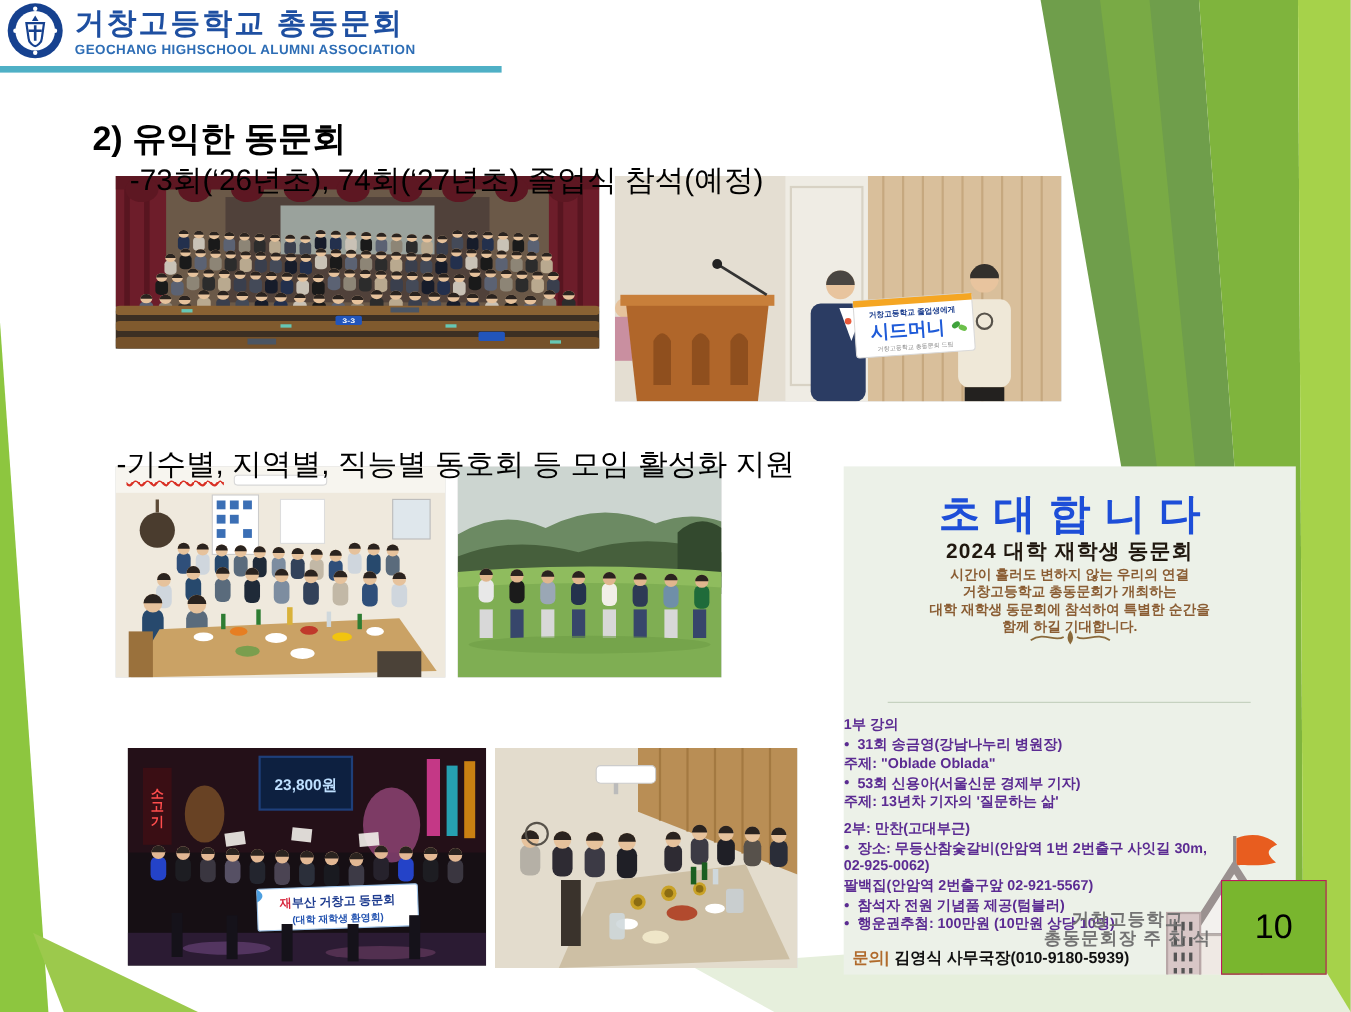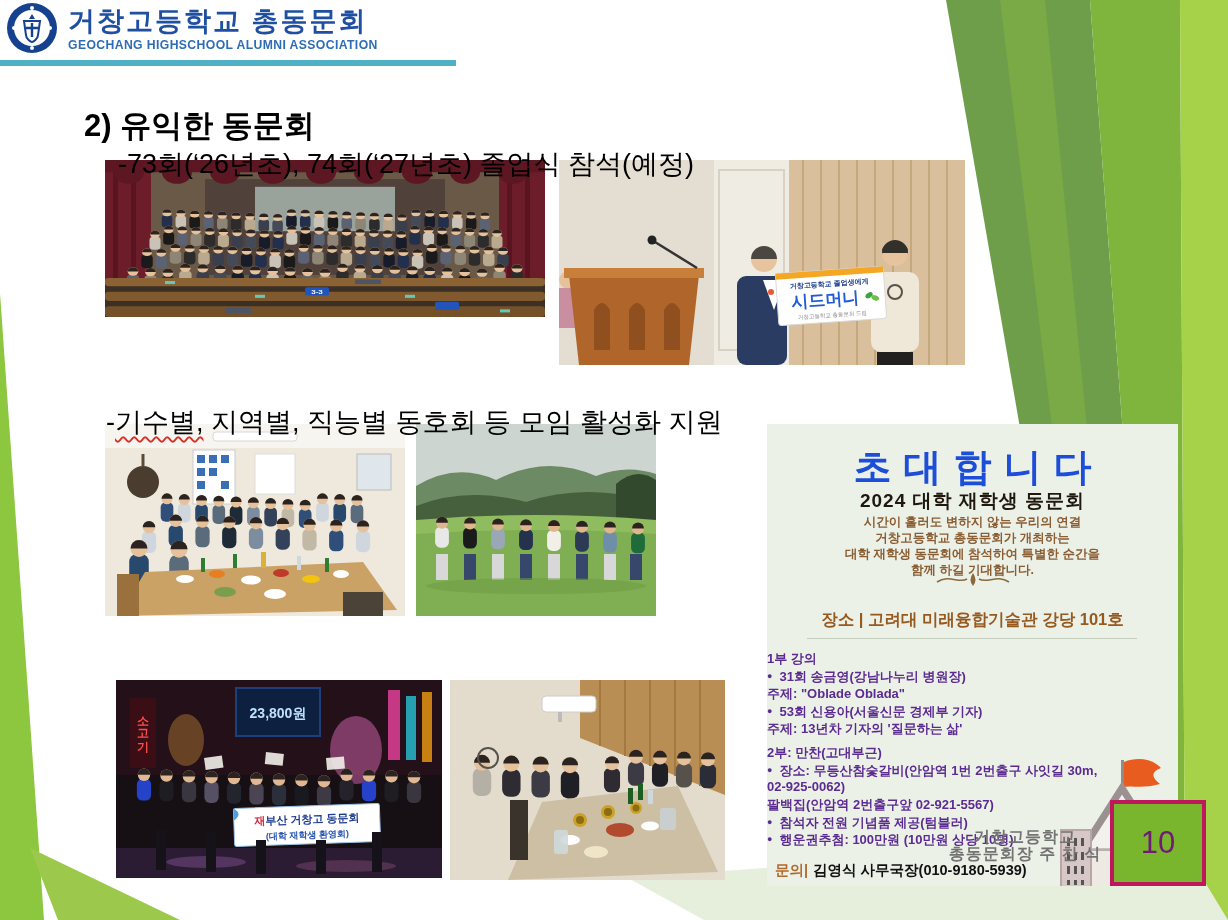--- a/index.html
+++ b/index.html
@@ -48,21 +48,21 @@
   .ps{left:56px;}
   .ps2{left:82px;}
   .bul{font-size:9px;vertical-align:2px;margin-right:7px;}
   .psign{top:404px;left:140px !important;width:236px !important;text-align:center;
          font-size:16px;font-weight:800;color:#737373;line-height:17px;letter-spacing:1px;}
   .pcontact{top:437px;left:8px !important;font-size:14.5px;font-weight:800;color:#111;white-space:nowrap;}
   .pcontact .clabel{color:#B06A2B;margin-right:5px;}
   .pbuilding{position:absolute;left:288px;top:330px;width:110px;height:140px;}
 
   .pagebox{position:absolute;left:1110px;top:800px;width:96px;height:86px;background:#79B62E;
-           border:4px solid #be185d;box-sizing:border-box;color:#701a75;font-size:31px;
+           border:1px solid #be185d;box-sizing:border-box;color:#000000;font-size:31px;
            display:flex;align-items:center;justify-content:center;z-index:3;}
 </style>
 </head>
 <body>
 
 <div class="slide">
 
   <svg class="bg-deco" viewBox="0 0 1228 920" aria-hidden="true">
     <polygon points="946,0 1090,0 1160,920 1105,920" fill="#6F9E4B"></polygon>
     <polygon points="1000,0 1045,0 1135,920 1112,920" fill="#7AAB45" opacity="0.9"></polygon>
@@ -801,21 +801,20 @@
       <div>대학 재학생 동문회에 참석하여 특별한 순간을</div>
       <div>함께 하길 기대합니다.</div>
     </div>
     <div class="porn">
       <svg width="80" height="16" viewBox="0 0 80 16">
         <path d="M4 10 C16 2 26 12 34 7" stroke="#8A6A3B" stroke-width="1.6" fill="none"></path>
         <path d="M76 10 C64 2 54 12 46 7" stroke="#8A6A3B" stroke-width="1.6" fill="none"></path>
         <path d="M40 1 q5 7 0 13 q-5 -6 0 -13 z" fill="#8A6A3B"></path>
       </svg>
     </div>
-    <div class="pwhere"><span>장소 |</span> <span>고려대 미래융합기술관 강당 101호</span></div>
     <div class="pdivider"></div>
 
     <div class="pline ph" style="top:226px">1부 강의</div>
     <div class="pline pb" style="top:244px"><span class="bul">●</span><span>31회 송금영(강남나누리 병원장)</span></div>
     <div class="pline ps" style="top:261px">주제: "Oblade Oblada"</div>
     <div class="pline pb" style="top:279px"><span class="bul">●</span><span>53회 신용아(서울신문 경제부 기자)</span></div>
     <div class="pline ps" style="top:296px">주제: 13년차 기자의 '질문하는 삶'</div>
 
     <div class="pline ph" style="top:320px">2부: 만찬(고대부근)</div>
     <div class="pline pb" style="top:338px"><span class="bul">●</span><span>장소: 무등산참숯갈비(안암역 1번 2번출구 사잇길 30m,</span></div>

